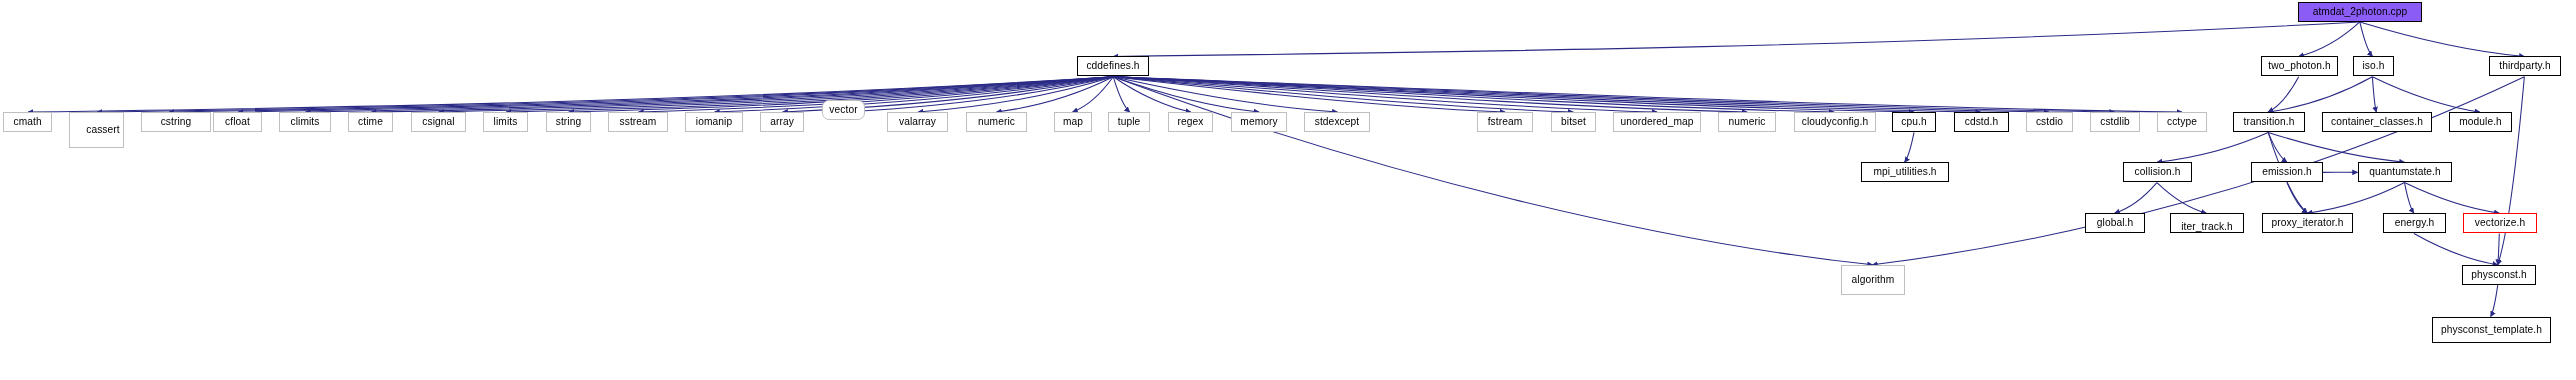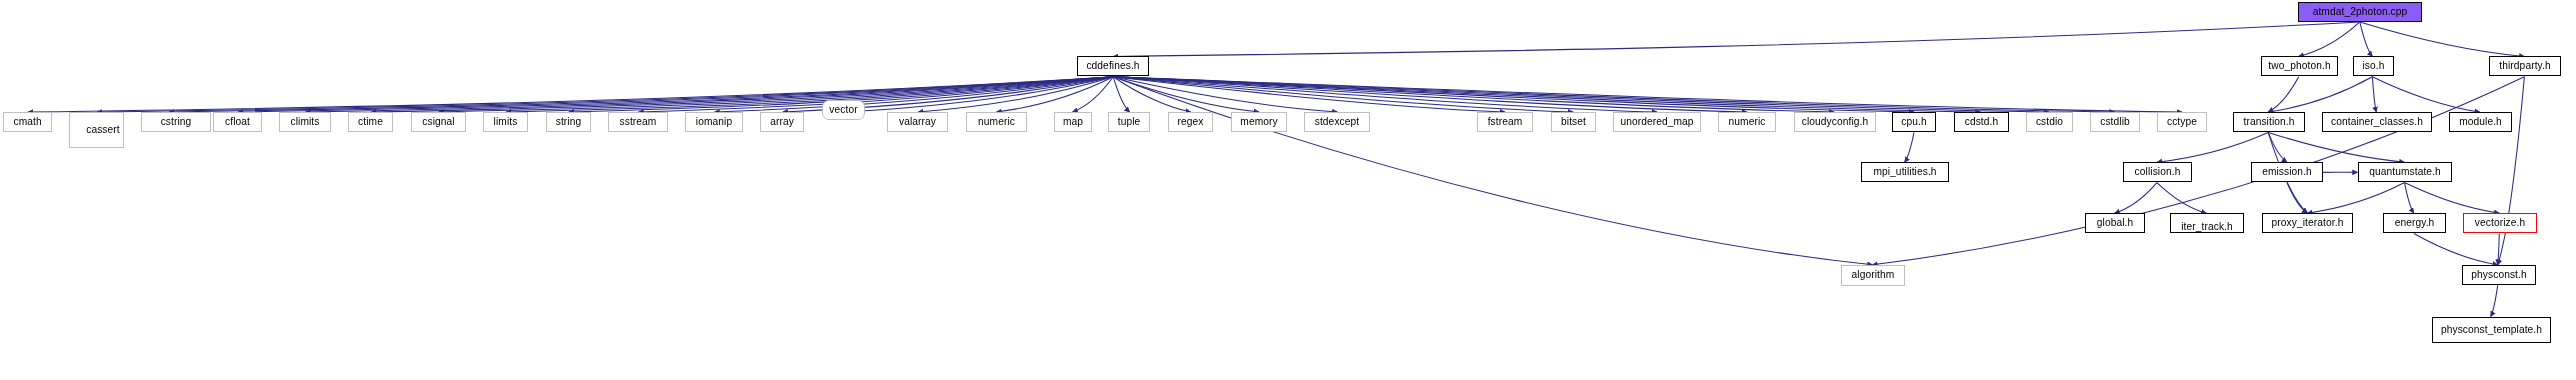--- a/index.html
+++ b/index.html
@@ -263,21 +263,21 @@
       </div>
       <div class="node project" style="left: 2262px; top: 213px; width: 91px; height: 20.4px;">
         <span class="label">proxy_iterator.h</span>
       </div>
       <div class="node project" style="left: 2383px; top: 213px; width: 63px; height: 20.4px;">
         <span class="label">energy.h</span>
       </div>
       <div class="node highlight" style="left: 2463px; top: 213px; width: 74px; height: 20.4px;">
         <span class="label">vectorize.h</span>
       </div>
-      <div class="node plain" style="left: 1841px; top: 265px; width: 64px; height: 21px;">
+      <div class="node plain" style="left: 1841px; top: 265px; width: 64px; height: 30px;">
         <span class="label">algorithm</span>
       </div>
       <div class="node project" style="left: 2462px; top: 265px; width: 74px; height: 20.4px;">
         <span class="label">physconst.h</span>
       </div>
       <div class="node project" style="left: 2432px; top: 317px; width: 119px; height: 26px;">
         <span class="label">physconst_template.h</span>
       </div>
     </div>
 </div>

